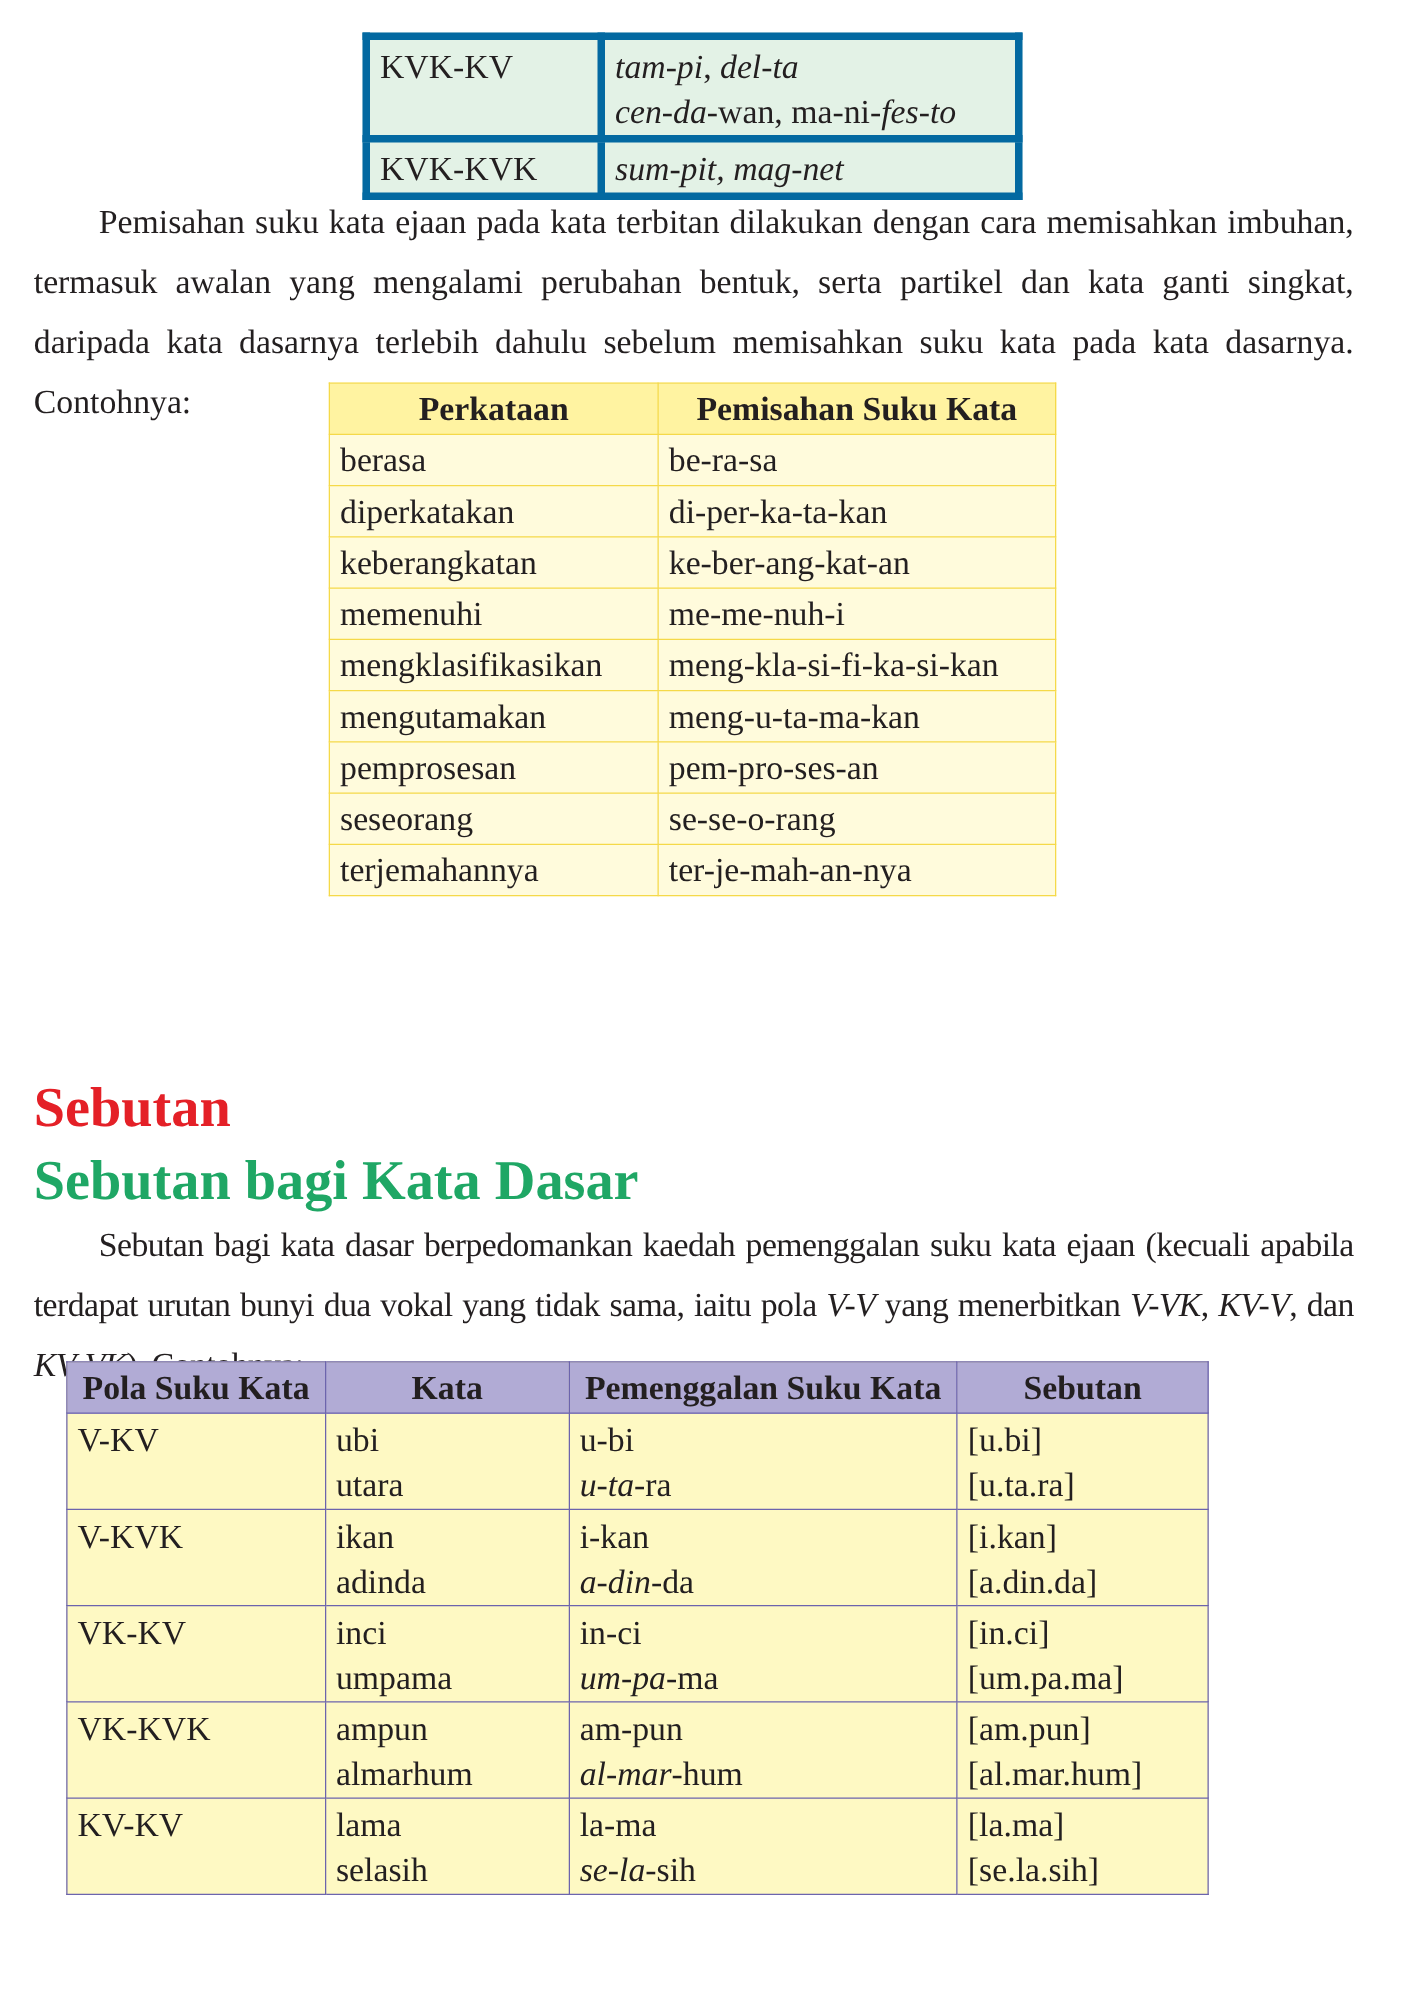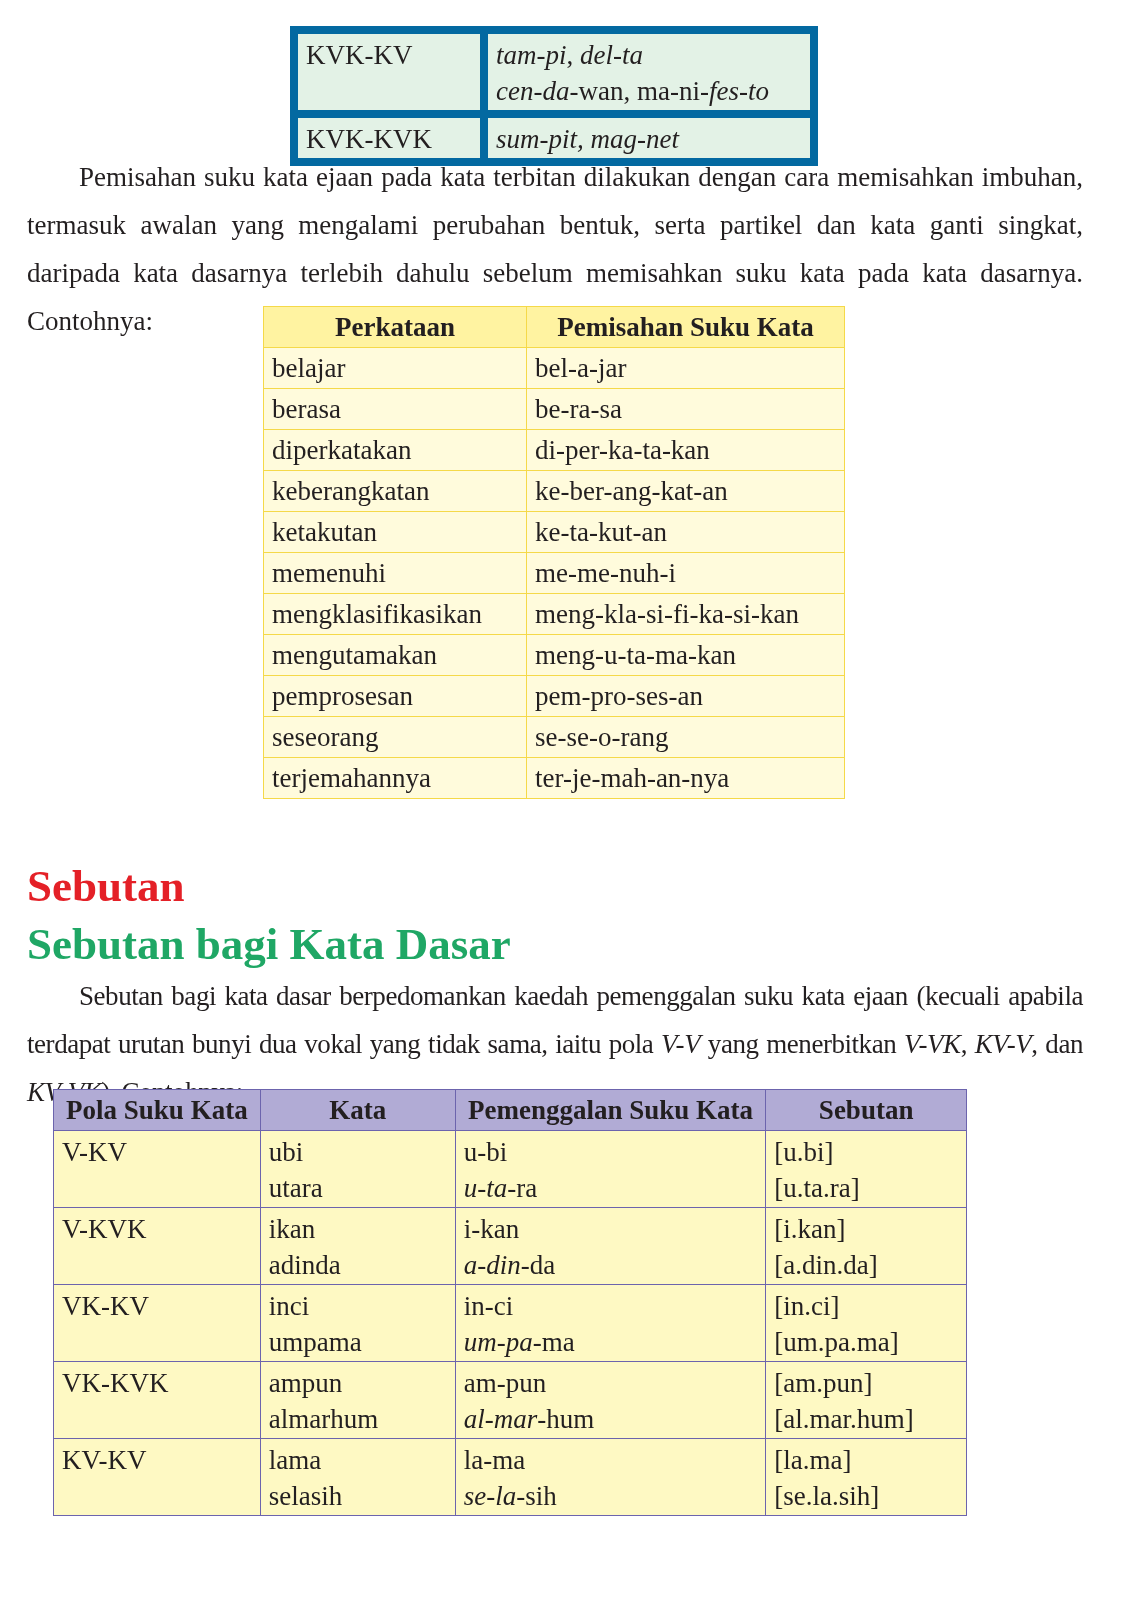--- a/index.html
+++ b/index.html
@@ -10,21 +10,21 @@
   }
   .page { position: absolute; left: 27px; top: 0; width: 1056px; }
 
   
   table { border-collapse: collapse; }
   .green-table {
     position: absolute; left: 263px; top: 26px; width: 528px;
     background: #e3f2e6;
   }
   .green-table td {
-    border: 8px solid #0369a1; font-size: 27px; line-height: 36px;
+    border: 6px solid #0369a1; font-size: 27px; line-height: 36px;
     padding: 3px 8px 1px 8px; vertical-align: top;
   }
   .green-table td.c1 { width: 166px; }
   .green-table .line { display: block; }
   i { font-style: italic; }
 
   
   .para {
     position: absolute; left: 0; width: 1056px; font-size: 27px;
     line-height: 48px; text-align: justify; text-align-last: left;
@@ -103,38 +103,30 @@
 
   <table class="yellow-table">
     <thead>
       <tr>
         <th class="c1">Perkataan</th>
         <th>Pemisahan Suku Kata</th>
       </tr>
     </thead>
     <tbody id="yellow-body">
         <tr>
-          <td class="c1">belajar</td>
-          <td>bel-a-jar</td>
-        </tr>
-        <tr>
           <td class="c1">berasa</td>
           <td>be-ra-sa</td>
         </tr>
         <tr>
           <td class="c1">diperkatakan</td>
           <td>di-per-ka-ta-kan</td>
         </tr>
         <tr>
           <td class="c1">keberangkatan</td>
           <td>ke-ber-ang-kat-an</td>
-        </tr>
-        <tr>
-          <td class="c1">ketakutan</td>
-          <td>ke-ta-kut-an</td>
         </tr>
         <tr>
           <td class="c1">memenuhi</td>
           <td>me-me-nuh-i</td>
         </tr>
         <tr>
           <td class="c1">mengklasifikasikan</td>
           <td>meng-kla-si-fi-ka-si-kan</td>
         </tr>
         <tr>

